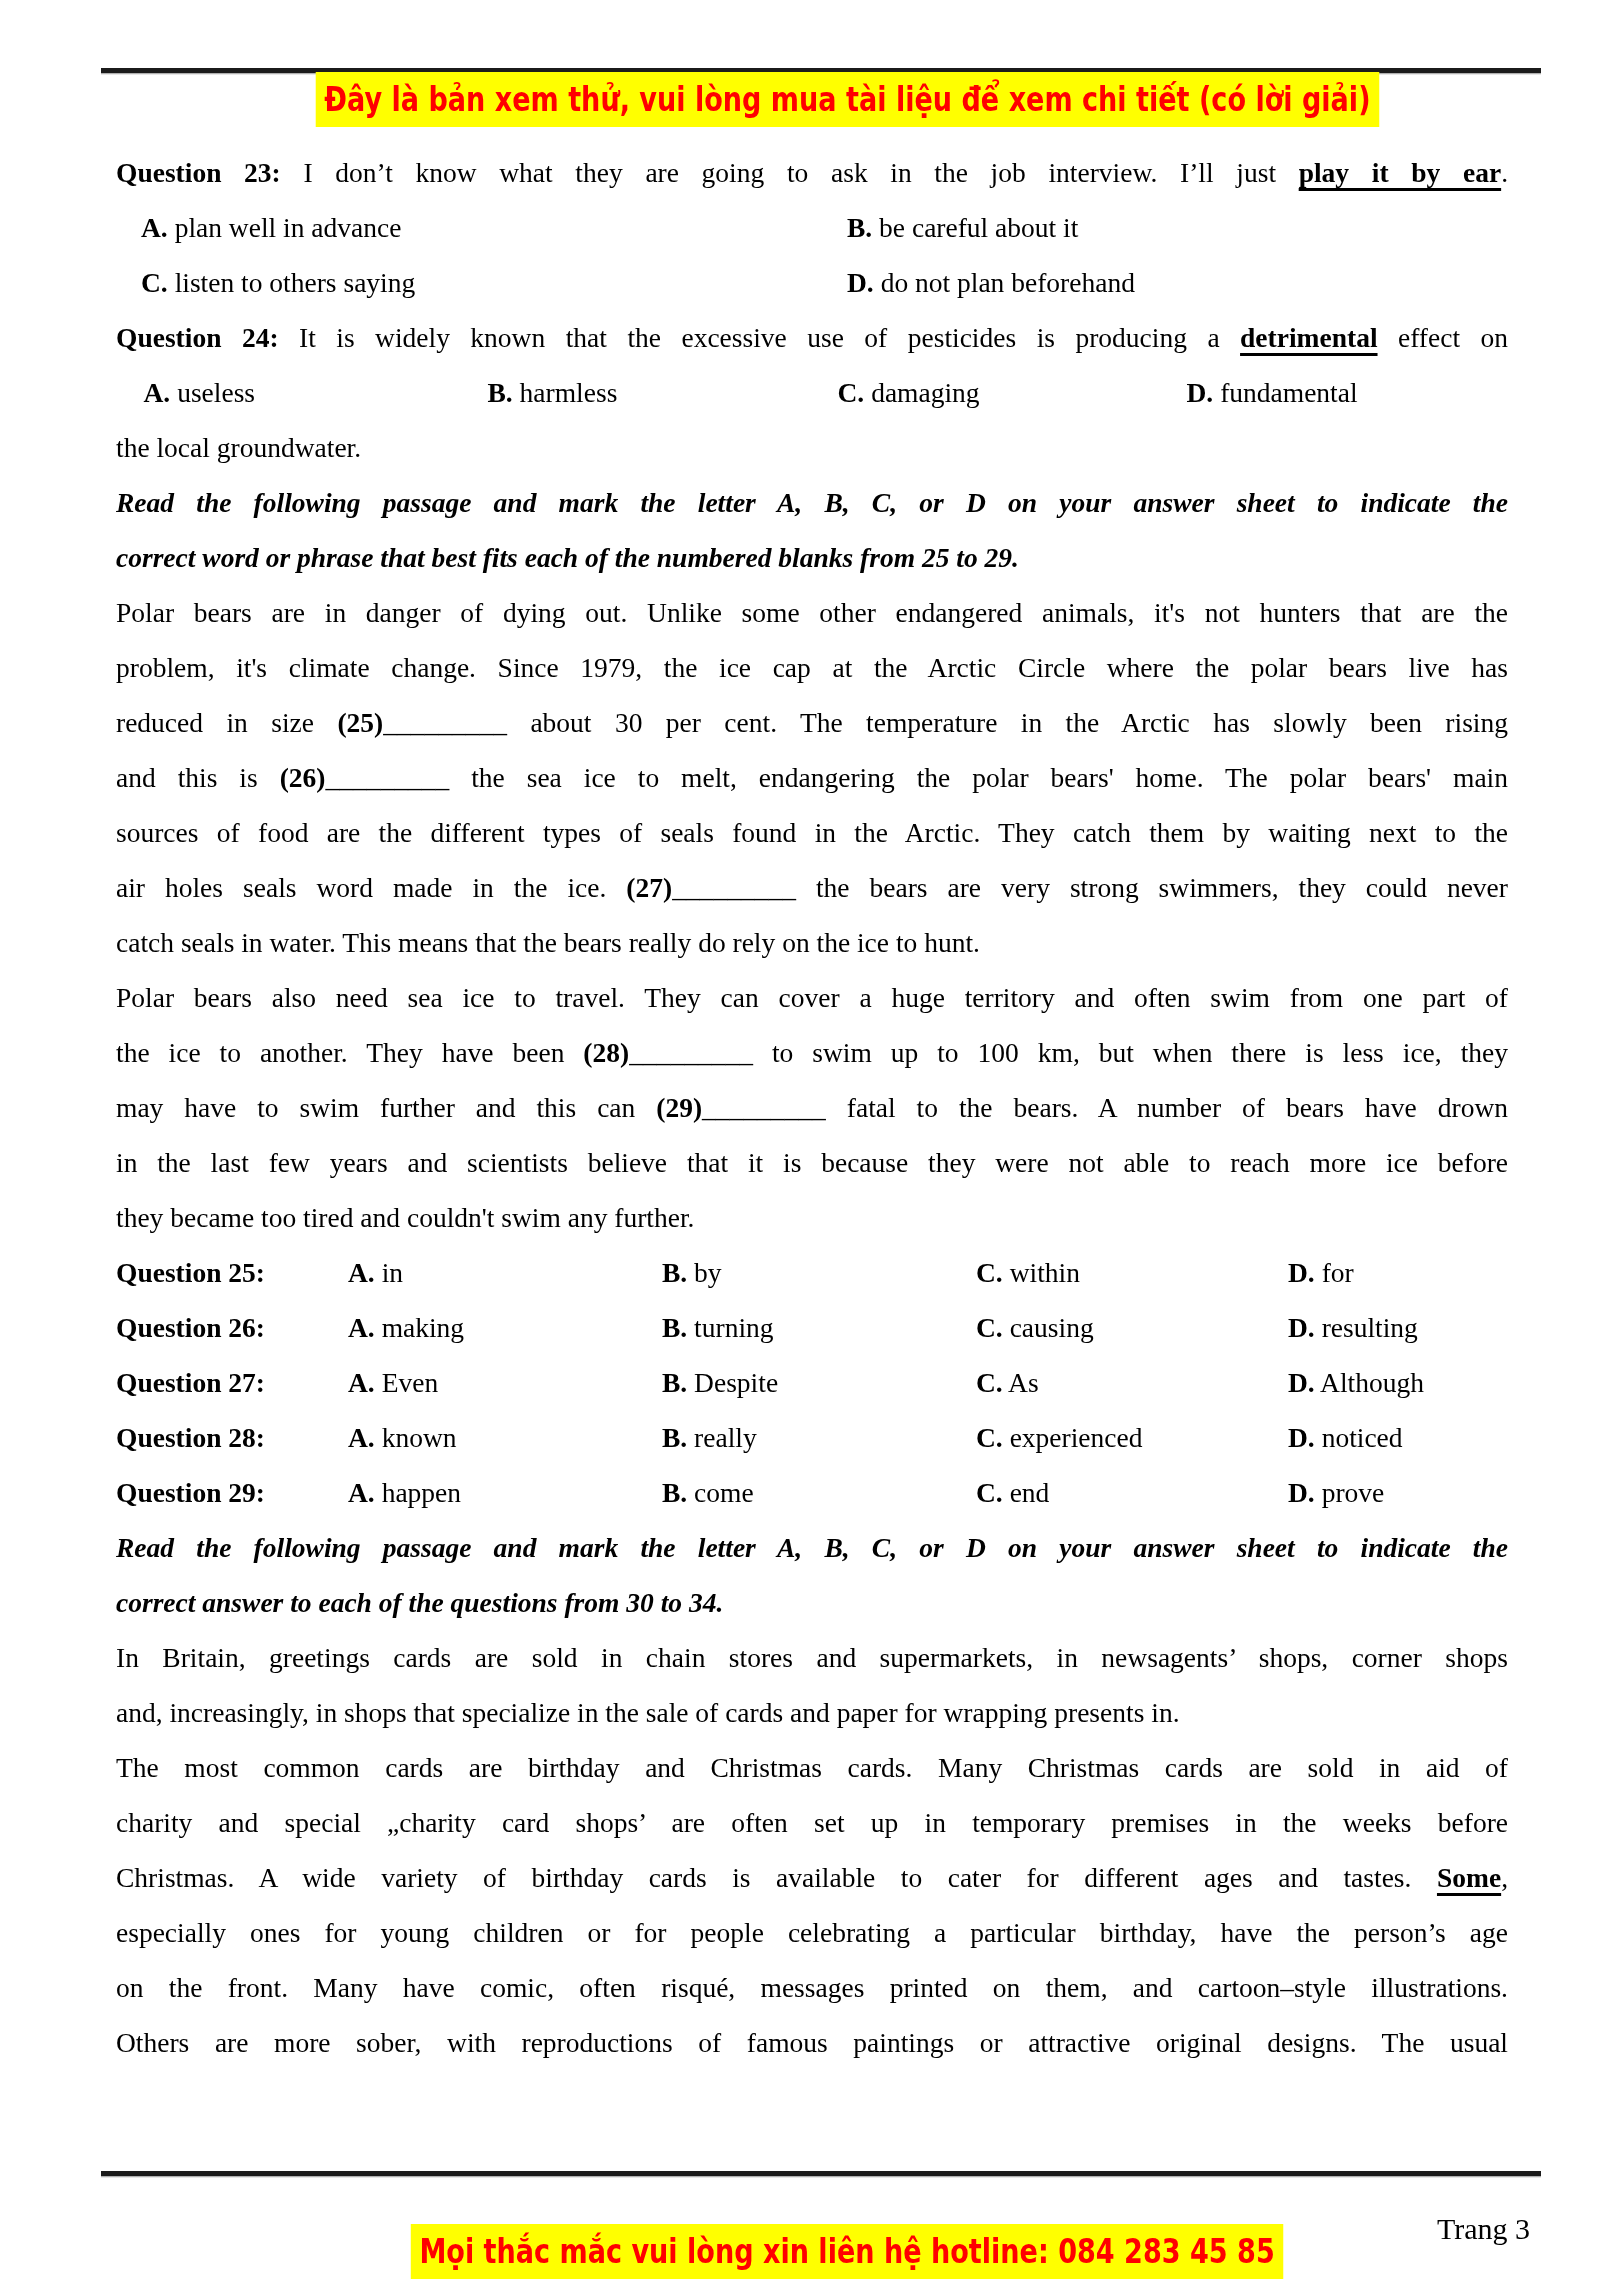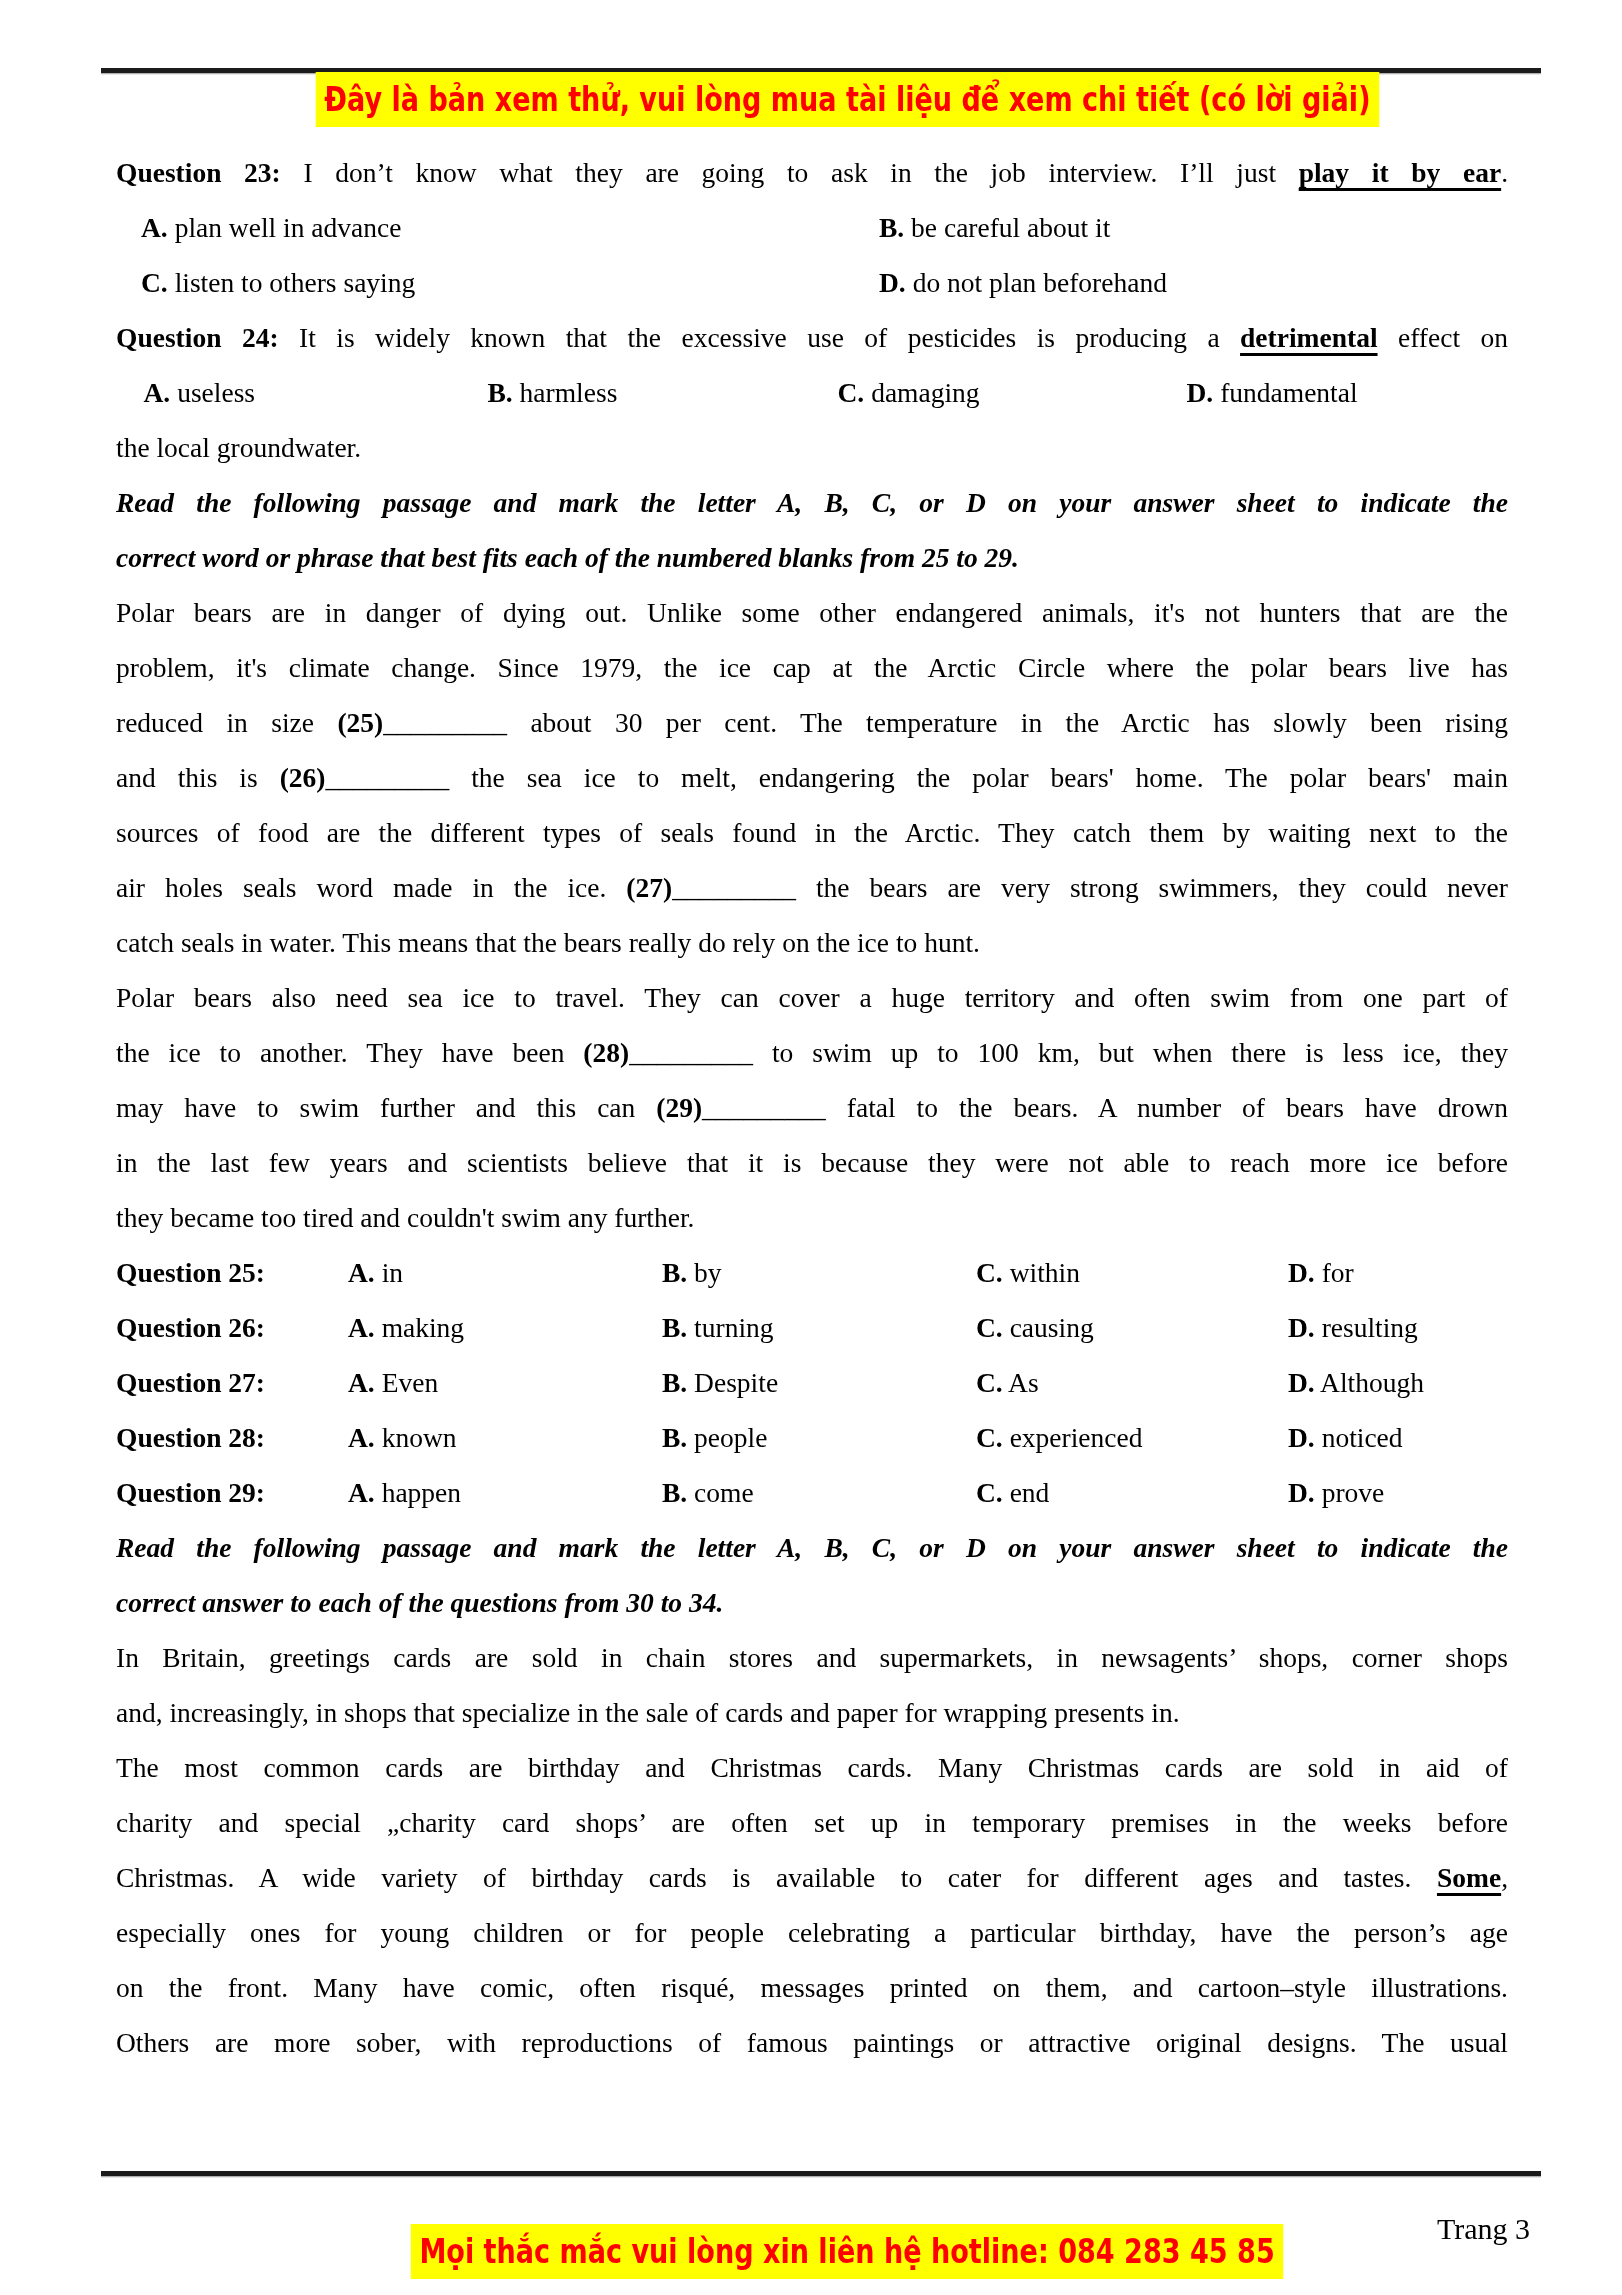--- a/index.html
+++ b/index.html
@@ -32,21 +32,21 @@
     white-space:nowrap;
   }
   
   .content{position:absolute;left:116px;top:145px;width:1392px;}
   .row{height:55px;line-height:55px;font-size:27.5px;white-space:nowrap;}
   .row .cell{display:block;}
   
   .row.text .cell{width:100%;white-space:normal;}
   .row.text.j .cell{text-align:justify;text-align-last:justify;}
   
-  .row.opt2{display:grid;grid-template-columns:706px auto;padding-left:25px;box-sizing:border-box;gap:32px;}
+  .row.opt2{display:grid;grid-template-columns:706px auto;padding-left:25px;box-sizing:border-box;}
   .row.opt4{display:grid;grid-template-columns:344px 350px 349px auto;padding-left:27.5px;box-sizing:border-box;}
   .row.qrow{display:grid;grid-template-columns:232px 314px 314px 312px auto;}
   .row.opt2 .cell,.row.opt4 .cell,.row.qrow .cell{display:block;white-space:nowrap;}
   .b{font-weight:700;}
   .i{font-style:italic;}
   .u{text-decoration:underline;text-decoration-thickness:2.6px;text-underline-offset:5.9px;}
   
   .pagenum{
     position:absolute;top:2184px;right:93px;
     font-size:30px;line-height:37px;margin-top:26px;
@@ -144,21 +144,21 @@
     <div class="row qrow">
       <span class="cell c0"><span class="b">Question 27:</span></span>
       <span class="cell c1"><span class="b">A.</span><span> Even</span></span>
       <span class="cell c2"><span class="b">B.</span><span> Despite</span></span>
       <span class="cell c3"><span class="b">C.</span><span> As</span></span>
       <span class="cell c4"><span class="b">D.</span><span> Although</span></span>
     </div>
     <div class="row qrow">
       <span class="cell c0"><span class="b">Question 28:</span></span>
       <span class="cell c1"><span class="b">A.</span><span> known</span></span>
-      <span class="cell c2"><span class="b">B.</span><span> people</span></span>
+      <span class="cell c2"><span class="b">B.</span><span> really</span></span>
       <span class="cell c3"><span class="b">C.</span><span> experienced</span></span>
       <span class="cell c4"><span class="b">D.</span><span> noticed</span></span>
     </div>
     <div class="row qrow">
       <span class="cell c0"><span class="b">Question 29:</span></span>
       <span class="cell c1"><span class="b">A.</span><span> happen</span></span>
       <span class="cell c2"><span class="b">B.</span><span> come</span></span>
       <span class="cell c3"><span class="b">C.</span><span> end</span></span>
       <span class="cell c4"><span class="b">D.</span><span> prove</span></span>
     </div>

